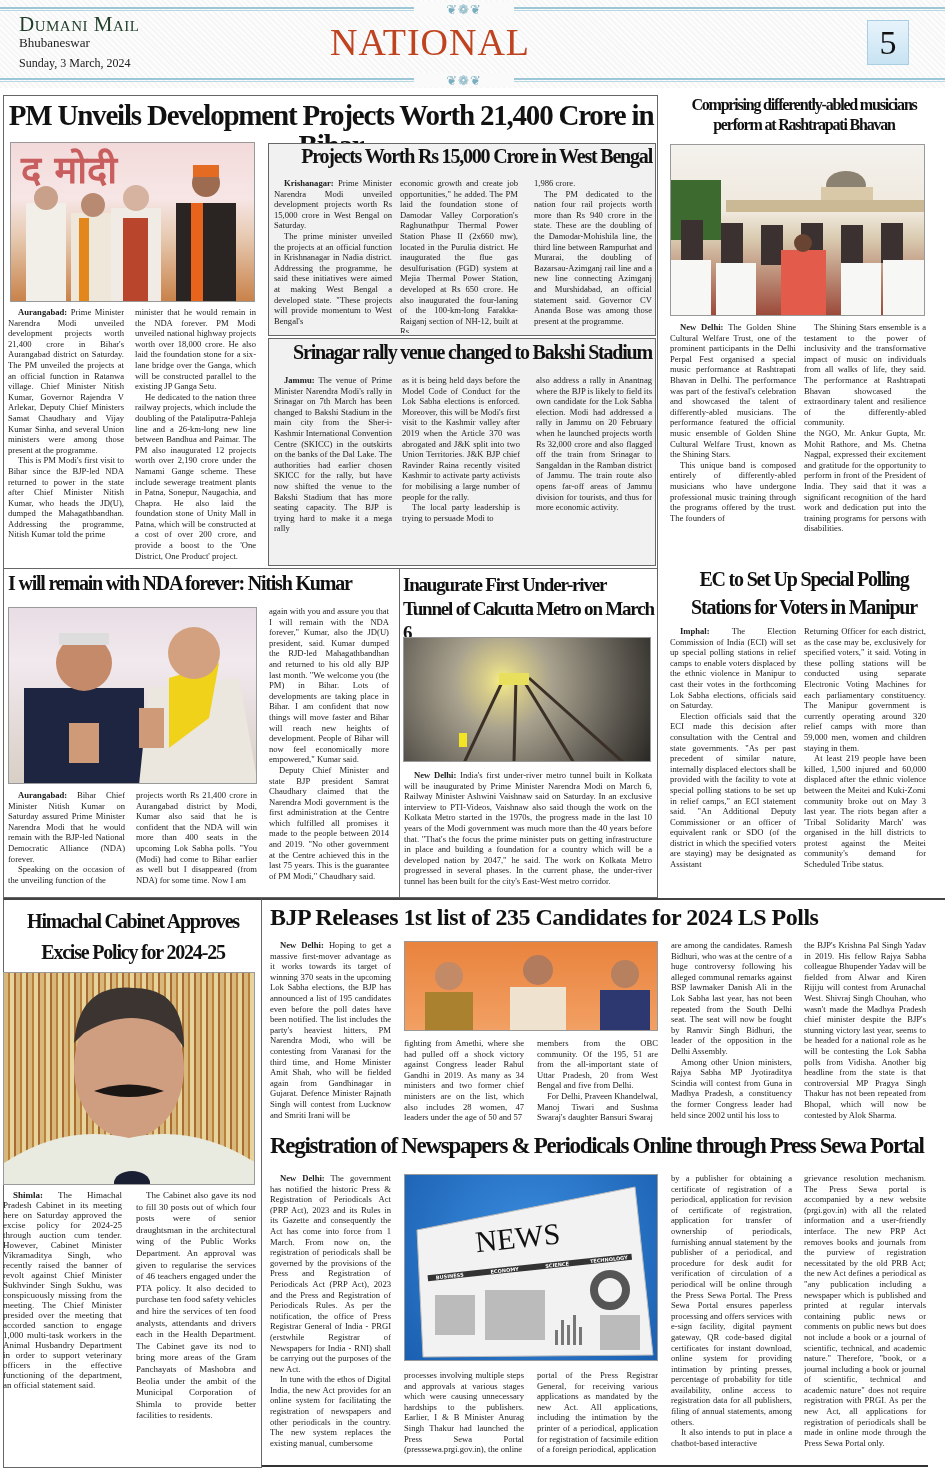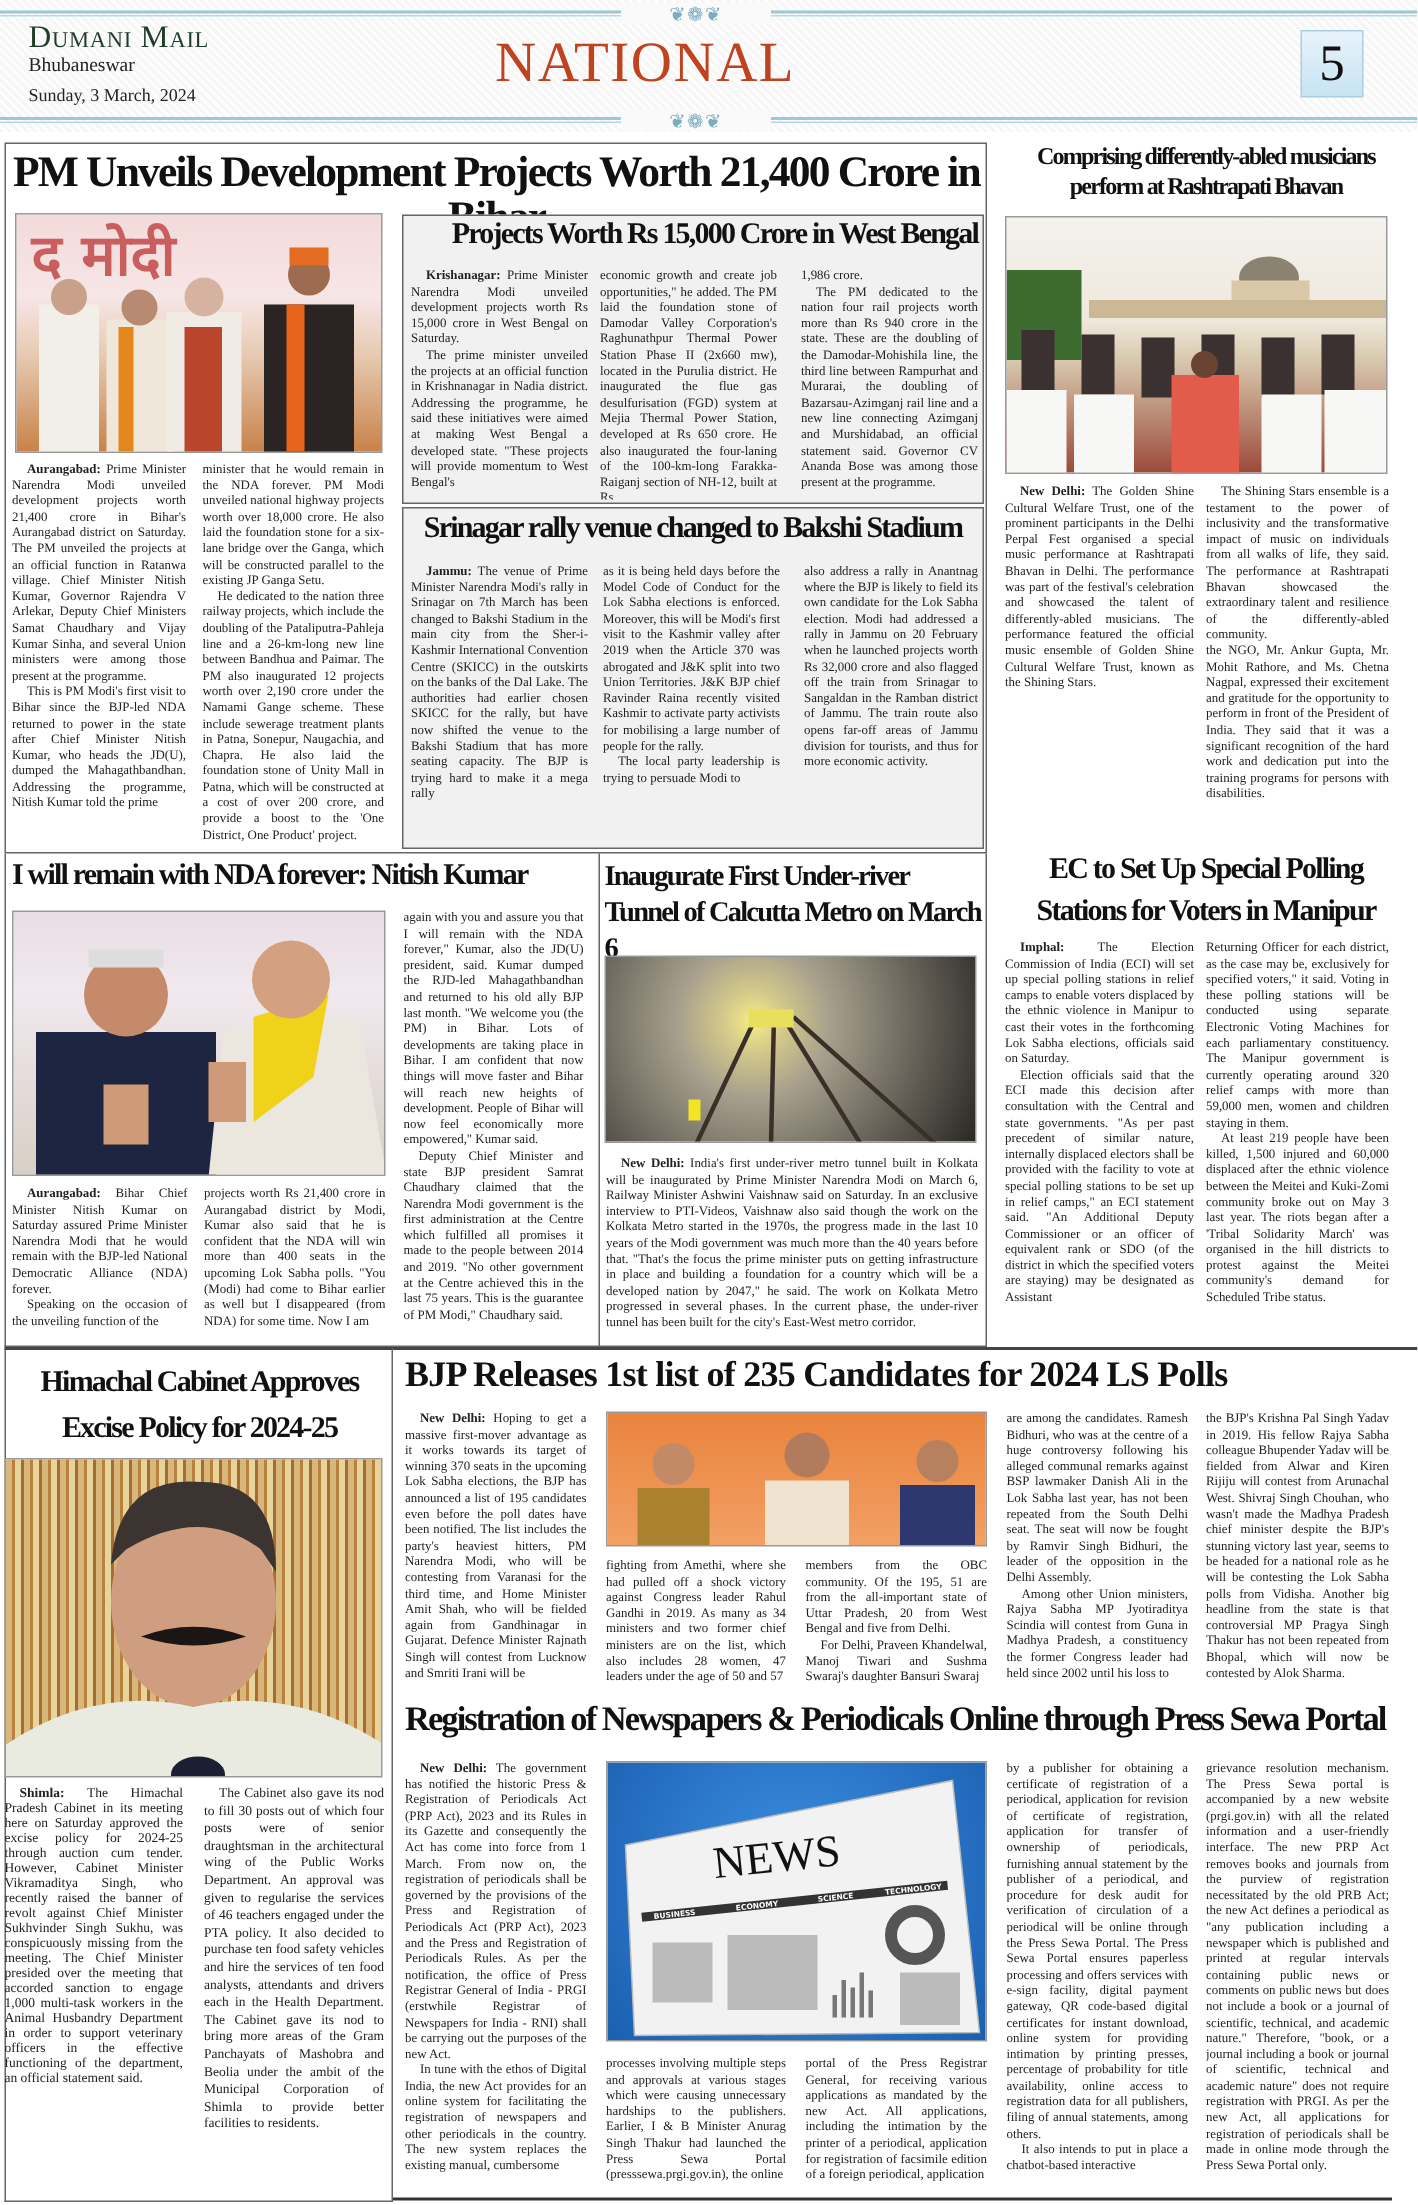--- a/index.html
+++ b/index.html
@@ -71,21 +71,21 @@
 </div>
 <div class="abs col" style="left:400px;top:178px;width:118px;height:155px">
   <p style="text-indent:0">economic growth and create job opportunities," he added. The PM laid the foundation stone of Damodar Valley Corporation's Raghunathpur Thermal Power Station Phase II (2x660 mw), located in the Purulia district. He inaugurated the flue gas desulfurisation (FGD) system at Mejia Thermal Power Station, developed at Rs 650 crore. He also inaugurated the four-laning of the 100-km-long Farakka-Raiganj section of NH-12, built at Rs</p>
 </div>
 <div class="abs col" style="left:534px;top:178px;width:118px;height:155px">
   <p style="text-indent:0">1,986 crore.</p>
   <p>The PM dedicated to the nation four rail projects worth more than Rs 940 crore in the state. These are the doubling of the Damodar-Mohishila line, the third line between Rampurhat and Murarai, the doubling of Bazarsau-Azimganj rail line and a new line connecting Azimganj and Murshidabad, an official statement said. Governor CV Ananda Bose was among those present at the programme.</p>
 </div>
 
 <div class="abs box grey" style="left:268px;top:338px;width:388px;height:228px"></div>
-<div class="abs hd" style="left:272px;top:342px;width:380px;font-size:20px;text-align:center">Srinagar rally venue changed to Bakshi Stadium</div>
+<div class="abs hd" style="left:272px;top:342px;width:380px;font-size:20px;text-align:right">Srinagar rally venue changed to Bakshi Stadium</div>
 <div class="abs col" style="left:274px;top:375px;width:118px;height:188px">
   <p><b>Jammu:</b><span> The venue of Prime Minister Narendra Modi's rally in Srinagar on 7th March has been changed to Bakshi Stadium in the main city from the Sher-i-Kashmir International Convention Centre (SKICC) in the outskirts on the banks of the Dal Lake. The authorities had earlier chosen SKICC for the rally, but have now shifted the venue to the Bakshi Stadium that has more seating capacity. The BJP is trying hard to make it a mega rally</span></p>
 </div>
 <div class="abs col" style="left:402px;top:375px;width:118px;height:188px">
   <p style="text-indent:0">as it is being held days before the Model Code of Conduct for the Lok Sabha elections is enforced. Moreover, this will be Modi's first visit to the Kashmir valley after 2019 when the Article 370 was abrogated and J&amp;K split into two Union Territories. J&amp;K BJP chief Ravinder Raina recently visited Kashmir to activate party activists for mobilising a large number of people for the rally.</p>
   <p>The local party leadership is trying to persuade Modi to</p>
 </div>
 <div class="abs col" style="left:536px;top:375px;width:116px;height:188px">
   <p style="text-indent:0">also address a rally in Anantnag where the BJP is likely to field its own candidate for the Lok Sabha election. Modi had addressed a rally in Jammu on 20 February when he launched projects worth Rs 32,000 crore and also flagged off the train from Srinagar to Sangaldan in the Ramban district of Jammu. The train route also opens far-off areas of Jammu division for tourists, and thus for more economic activity.</p>
 </div>
@@ -110,20 +110,21 @@
         <rect x="45" y="118" width="40" height="54"></rect>
         <rect x="170" y="118" width="40" height="54"></rect>
         <rect x="212" y="115" width="43" height="57"></rect>
     </g>
     <rect x="110" y="105" width="45" height="67" fill="#e35b4a"></rect>
     <circle cx="132" cy="98" r="9" fill="#6a4432"></circle>
   </svg>
 </div>
 <div class="abs col" style="left:670px;top:322px;width:126px;height:235px">
   <p><b>New Delhi:</b><span> The Golden Shine Cultural Welfare Trust, one of the prominent participants in the Delhi Perpal Fest organised a special music performance at Rashtrapati Bhavan in Delhi. The performance was part of the festival's celebration and showcased the talent of differently-abled musicians. The performance featured the official music ensemble of Golden Shine Cultural Welfare Trust, known as the Shining Stars.</span></p>
+  <p>This unique band is composed entirely of differently-abled musicians who have undergone professional music training through the programs offered by the trust. The founders of</p>
 </div>
 <div class="abs col" style="left:804px;top:322px;width:122px;height:235px">
   <p>The Shining Stars ensemble is a testament to the power of inclusivity and the transformative impact of music on individuals from all walks of life, they said. The performance at Rashtrapati Bhavan showcased the extraordinary talent and resilience of the differently-abled community.</p>
   <p style="text-indent:0">the NGO, Mr. Ankur Gupta, Mr. Mohit Rathore, and Ms. Chetna Nagpal, expressed their excitement and gratitude for the opportunity to perform in front of the President of India. They said that it was a significant recognition of the hard work and dedication put into the training programs for persons with disabilities.</p>
 </div>
 
 <div class="abs box" style="left:3px;top:569px;width:397px;height:329px;border-top:none"></div>
 <div class="abs hd" style="left:8px;top:573px;width:390px;font-size:20px">I will remain with NDA forever: Nitish Kumar</div>
 <div class="abs photo" style="left:8px;top:607px;width:249px;height:177px;background:linear-gradient(180deg,#e8dde4 0,#f1e9ee 30%,#d8cfc6 100%)">
   <svg width="249" height="177">

